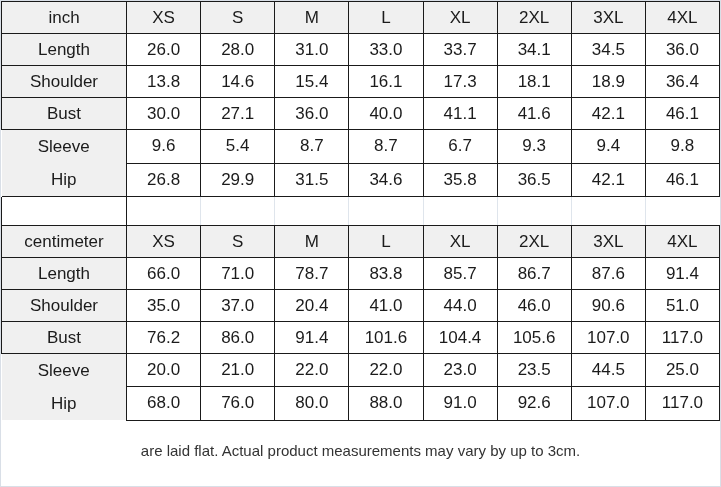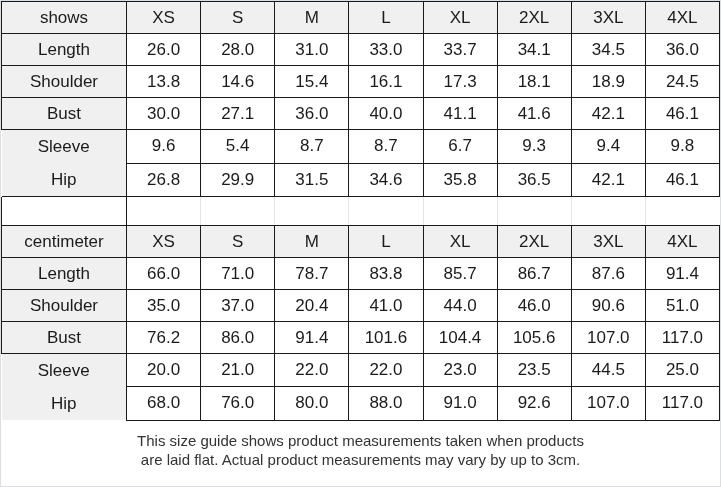--- a/index.html
+++ b/index.html
@@ -60,21 +60,21 @@
 
 <div class="frame">
 
   <table class="size inch">
     <colgroup>
         <col class="c0">
         <col span="8">
       </colgroup>
     <tbody>
         <tr>
-      <td class="hdr">shows</td>
+      <td class="hdr">inch</td>
       <td class="hdr">XS</td>
       <td class="hdr">S</td>
       <td class="hdr">M</td>
       <td class="hdr">L</td>
       <td class="hdr">XL</td>
       <td class="hdr">2XL</td>
       <td class="hdr">3XL</td>
       <td class="hdr">4XL</td>
     </tr>
     <tr>
@@ -90,21 +90,21 @@
     </tr>
     <tr>
       <td class="lbl">Shoulder</td>
       <td>13.8</td>
       <td>14.6</td>
       <td>15.4</td>
       <td>16.1</td>
       <td>17.3</td>
       <td>18.1</td>
       <td>18.9</td>
-      <td>24.5</td>
+      <td>36.4</td>
     </tr>
     <tr>
       <td class="lbl">Bust</td>
       <td>30.0</td>
       <td>27.1</td>
       <td>36.0</td>
       <td>40.0</td>
       <td>41.1</td>
       <td>41.6</td>
       <td>42.1</td>
@@ -220,17 +220,16 @@
       <td>88.0</td>
       <td>91.0</td>
       <td>92.6</td>
       <td>107.0</td>
       <td>117.0</td>
     </tr>
   </tbody>
     </table>
 
   <div class="footer">
-    <div>This size guide shows product measurements taken when products</div>
     <div>are laid flat. Actual product measurements may vary by up to 3cm.</div>
   </div>
 
 </div>
 
 </body></html>

